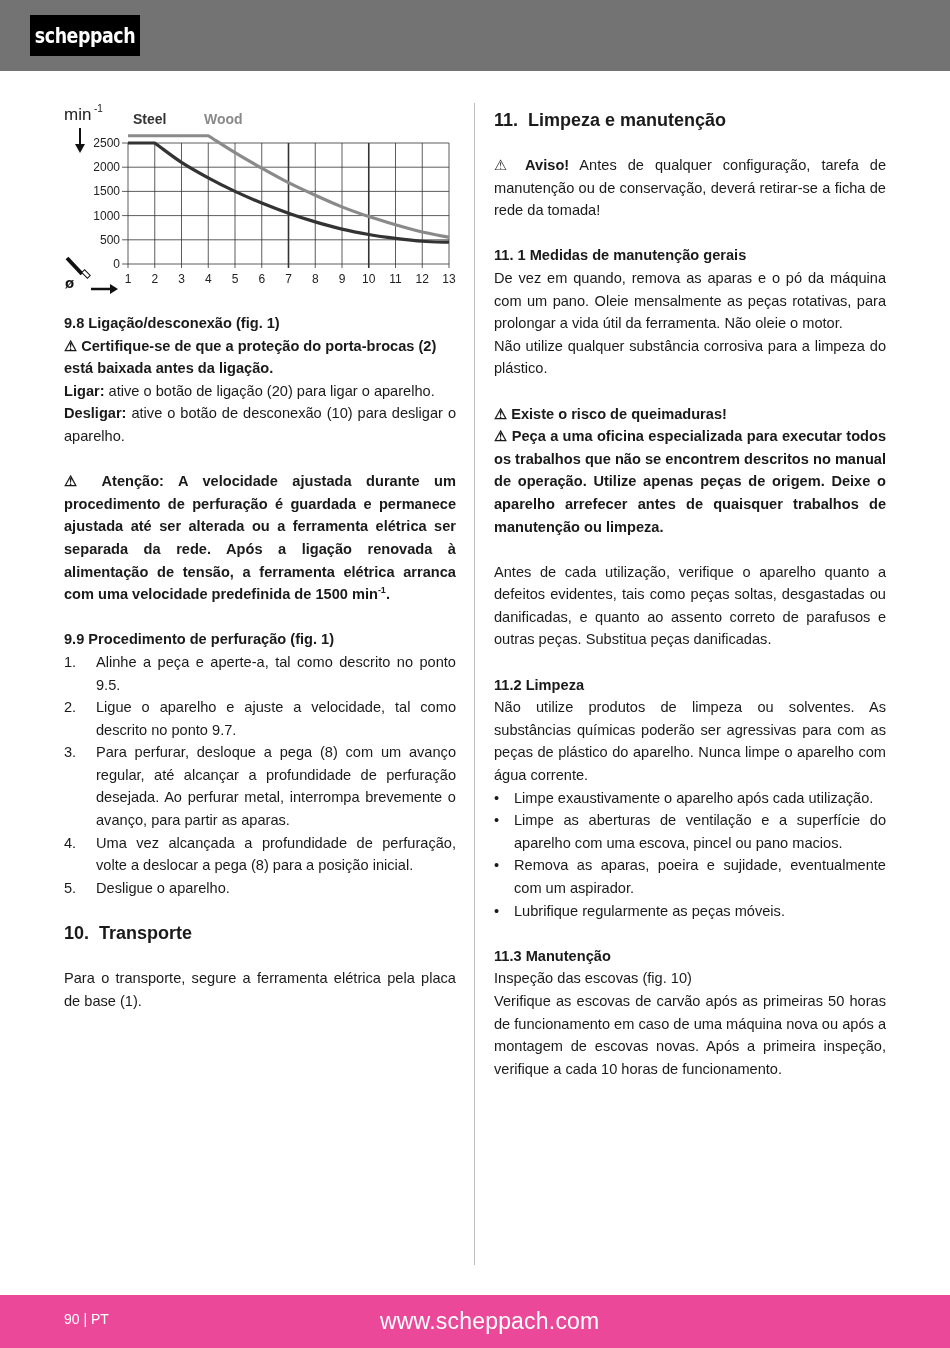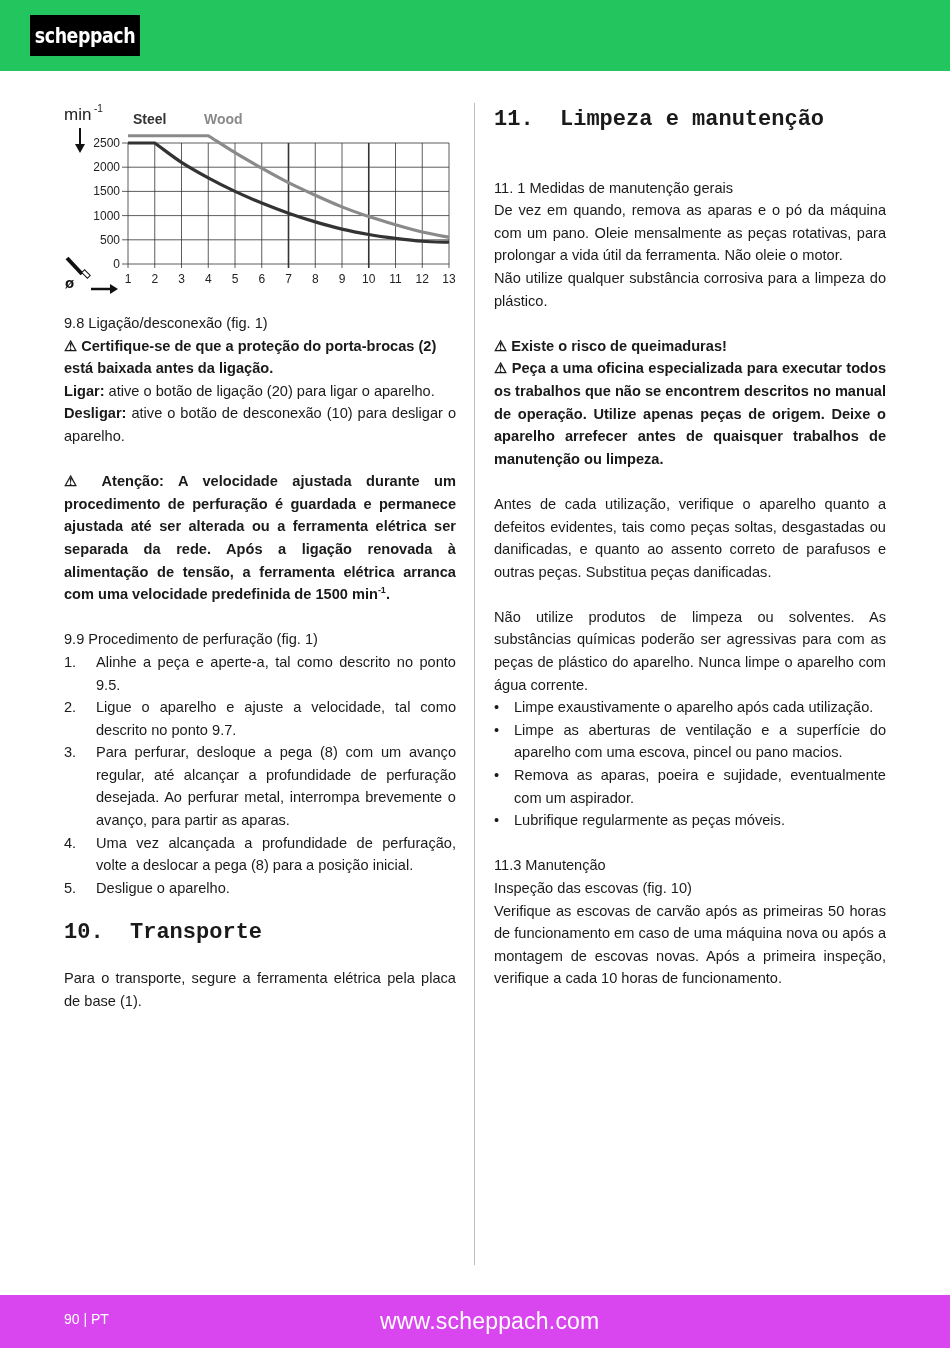--- a/index.html
+++ b/index.html
@@ -1,39 +1,39 @@
 <!DOCTYPE html>
 <html><head>
 <meta charset="utf-8">
 <style>
   html, body { margin: 0; padding: 0; }
   body {
     width: 950px; height: 1348px; position: relative; overflow: hidden;
     background: #ffffff; color: #1a1a1a;
     font-family: "Liberation Sans", sans-serif;
   }
-  .header { position: absolute; left: 0; top: 0; width: 950px; height: 71px; background: #22c55e; }
+  .header { position: absolute; left: 0; top: 0; width: 950px; height: 71px; background: #737373; }
   .logo {
     position: absolute; left: 30px; top: 15px; width: 110px; height: 41px; background: #000;
     color: #fff; font-family: "DejaVu Sans Condensed", "DejaVu Sans", sans-serif; font-weight: bold;
     font-size: 22px; line-height: 41px; text-align: center; letter-spacing: -0.5px;
     transform: scaleX(0.88); transform-origin: left center; width: 125px;
   }
-  .footer { position: absolute; left: 0; top: 1295px; width: 950px; height: 53px; background: #d946ef; color: #fff; }
+  .footer { position: absolute; left: 0; top: 1295px; width: 950px; height: 53px; background: #ec4899; color: #fff; }
   .footer .page { position: absolute; left: 64px; top: 16px; font-size: 14px; }
   .footer .url { position: absolute; left: 380px; top: 13px; font-size: 23px; letter-spacing: 0.2px; }
   .divider { position: absolute; left: 474px; top: 103px; width: 1px; height: 1162px; background: #bdbdbd; }
 
   .col { position: absolute; width: 392px; font-size: 14.6px; line-height: 22.6px; }
   .col-left { left: 64px; top: 312px; }
   .col-right { left: 494px; top: 106px; }
   .col p { margin: 0; text-align: justify; }
   .gap { height: 22.6px; }
-  .h1 { font-size: 22px; font-weight: bold; line-height: 28px; margin: 0; font-family: Liberation Mono, monospace; }
-  .h2 { font-weight: normal; margin: 0; }
+  .h1 { font-size: 18px; font-weight: bold; line-height: 28px; margin: 0; }
+  .h2 { font-weight: bold; margin: 0; }
   .b { font-weight: bold; }
   ol.steps { list-style: none; margin: 0; padding: 0; }
   ol.steps li { position: relative; padding-left: 32px; text-align: justify; }
   ol.steps li .num { position: absolute; left: 0; top: 0; }
   ul.bullets { list-style: none; margin: 0; padding: 0; }
   ul.bullets li { position: relative; padding-left: 20px; text-align: justify; }
   ul.bullets li .dot { position: absolute; left: 0; top: 0; }
   sup { font-size: 9px; line-height: 0; }
 
   .chart { position: absolute; left: 55px; top: 98px; width: 410px; height: 200px; }
@@ -128,36 +128,41 @@
   </ol>
   <div style="height:20px"></div>
   <p class="h1" style="white-space:pre">10.  Transporte</p>
   <div style="height:20px"></div>
   <p>Para o transporte, segure a ferramenta elétrica pela placa de base (1).</p>
 </div>
 
 <div class="col col-right">
   <p class="h1" style="white-space:pre">11.  Limpeza e manutenção</p>
   <div style="height:20px"></div>
+  <p>
+    <span>⚠</span>
+    <span class="b">Aviso!</span><span> Antes de qualquer configuração, tarefa de manutenção ou de conservação, deverá retirar-se a ficha de rede da tomada!</span>
+  </p>
   <div class="gap"></div>
   <p class="h2">11. 1 Medidas de manutenção gerais</p>
   <p>De vez em quando, remova as aparas e o pó da máquina com um pano. Oleie mensalmente as peças rotativas, para prolongar a vida útil da ferramenta. Não oleie o motor.</p>
   <p>Não utilize qualquer substância corrosiva para a limpeza do plástico.</p>
   <div class="gap"></div>
   <p class="b">
     <span>⚠</span>
     <span>Existe o risco de queimaduras!</span>
   </p>
   <p class="b">
     <span>⚠</span>
     <span>Peça a uma oficina especializada para executar todos os trabalhos que não se encontrem descritos no manual de operação. Utilize apenas peças de origem. Deixe o aparelho arrefecer antes de quaisquer trabalhos de manutenção ou limpeza.</span>
   </p>
   <div class="gap"></div>
   <p>Antes de cada utilização, verifique o aparelho quanto a defeitos evidentes, tais como peças soltas, desgastadas ou danificadas, e quanto ao assento correto de parafusos e outras peças. Substitua peças danificadas.</p>
   <div class="gap"></div>
+  <p class="h2">11.2 Limpeza</p>
   <p>Não utilize produtos de limpeza ou solventes. As substâncias químicas poderão ser agressivas para com as peças de plástico do aparelho. Nunca limpe o aparelho com água corrente.</p>
   <ul class="bullets">
     <li><span class="dot">•</span><span>Limpe exaustivamente o aparelho após cada utilização.</span></li>
     <li><span class="dot">•</span><span>Limpe as aberturas de ventilação e a superfície do aparelho com uma escova, pincel ou pano macios.</span></li>
     <li><span class="dot">•</span><span>Remova as aparas, poeira e sujidade, eventualmente com um aspirador.</span></li>
     <li><span class="dot">•</span><span>Lubrifique regularmente as peças móveis.</span></li>
   </ul>
   <div class="gap"></div>
   <p class="h2">11.3 Manutenção</p>
   <p>Inspeção das escovas (fig. 10)</p>

